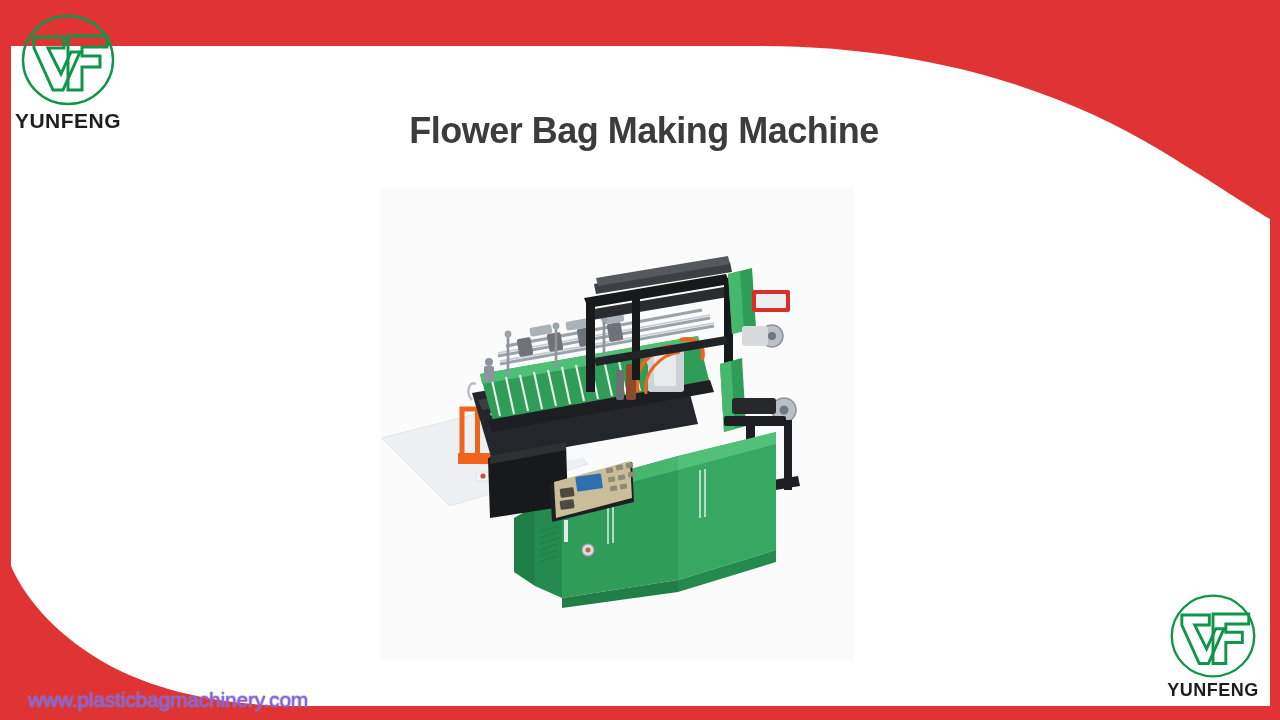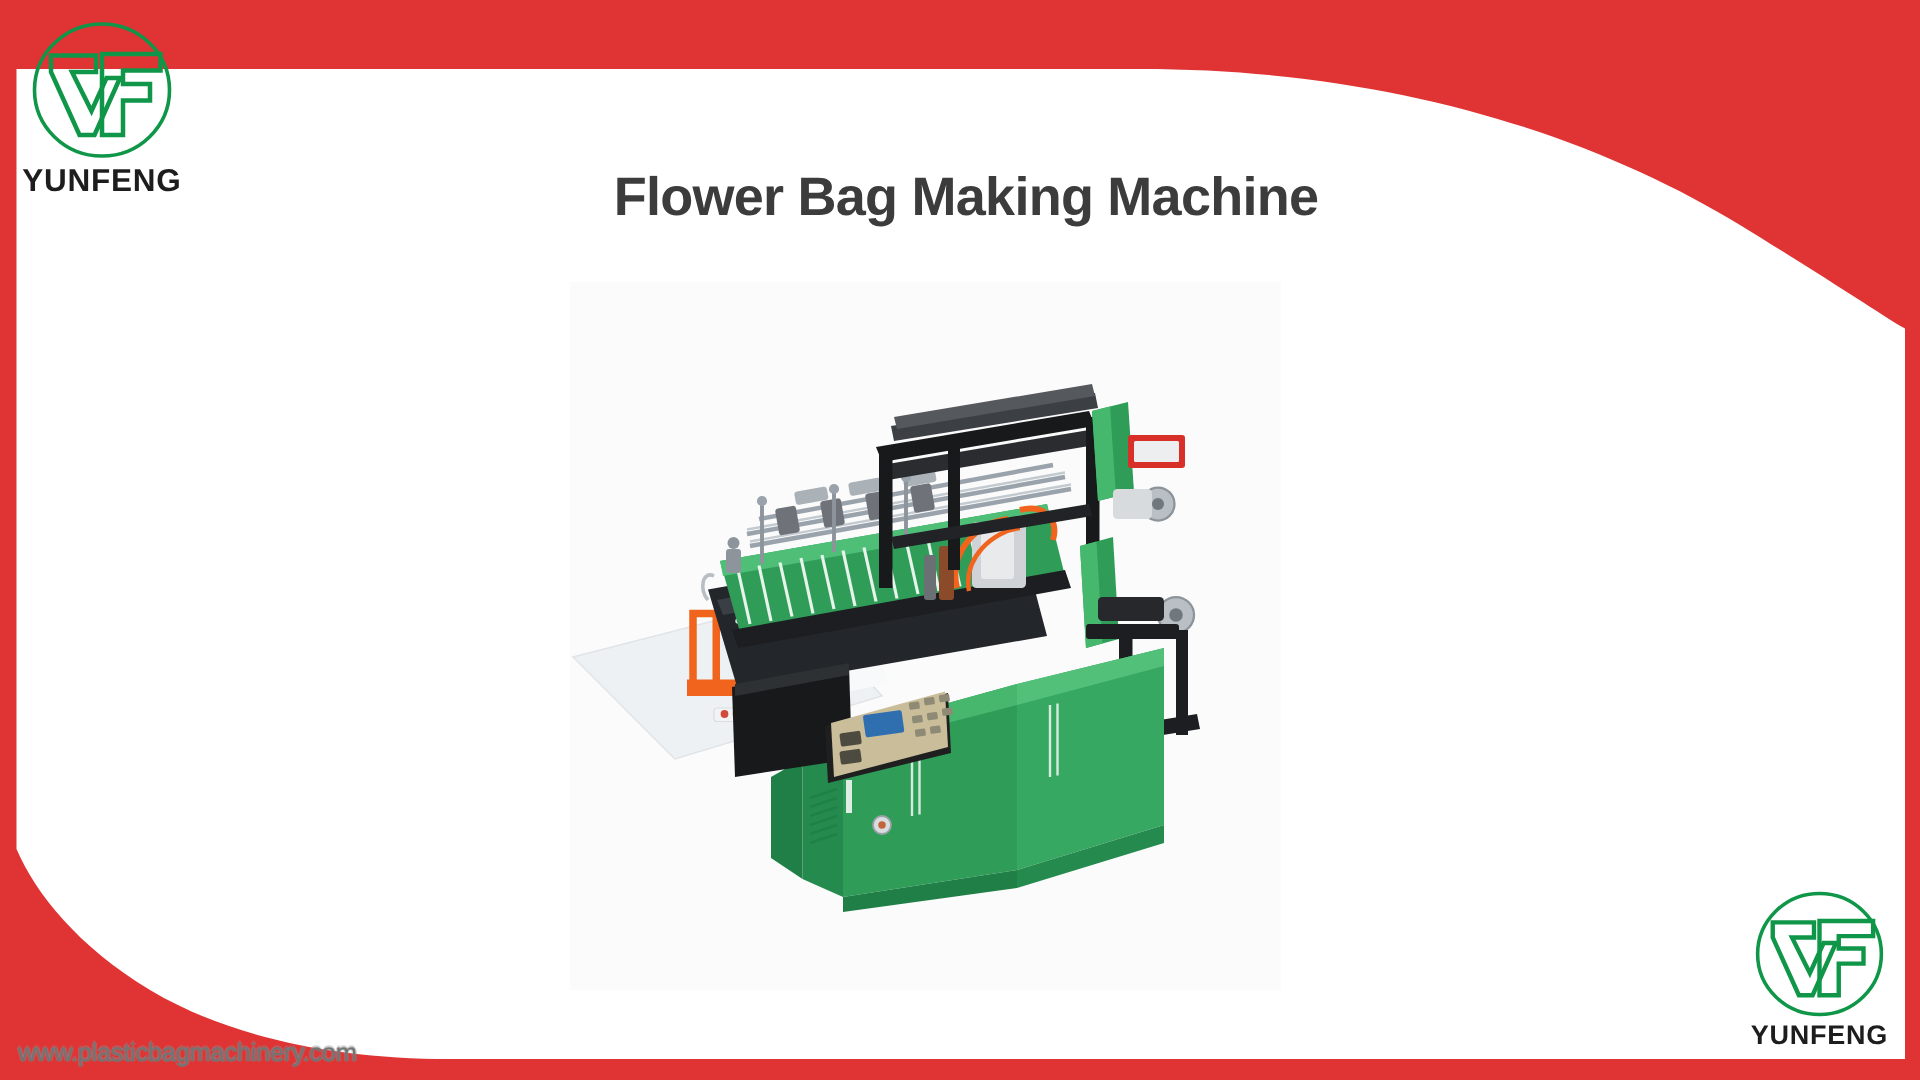--- a/index.html
+++ b/index.html
@@ -79,26 +79,26 @@
     position:absolute;
     left:380px; top:188px;
     width:474px; height:472px;
     z-index:4;
   }
   #machine-svg { display:block; width:474px; height:472px; }
 
   
   #site-url {
     position:absolute;
-    left:12px; bottom:8px;
+    left:28px; bottom:8px;
     z-index:7;
     font-family:"Liberation Sans", sans-serif;
-    font-size:17px;
+    font-size:21px;
     font-weight:400;
-    color:#737373;
+    color:#8b5cf6;
     letter-spacing:-0.2px;
     white-space:nowrap;
     text-shadow:
       0 1px 0 rgba(120,120,120,.55),
       1px 0 0 rgba(140,140,140,.40),
       -1px 0 0 rgba(140,140,140,.40),
       0 -1px 0 rgba(140,140,140,.40);
   }
 </style>
 </head>

